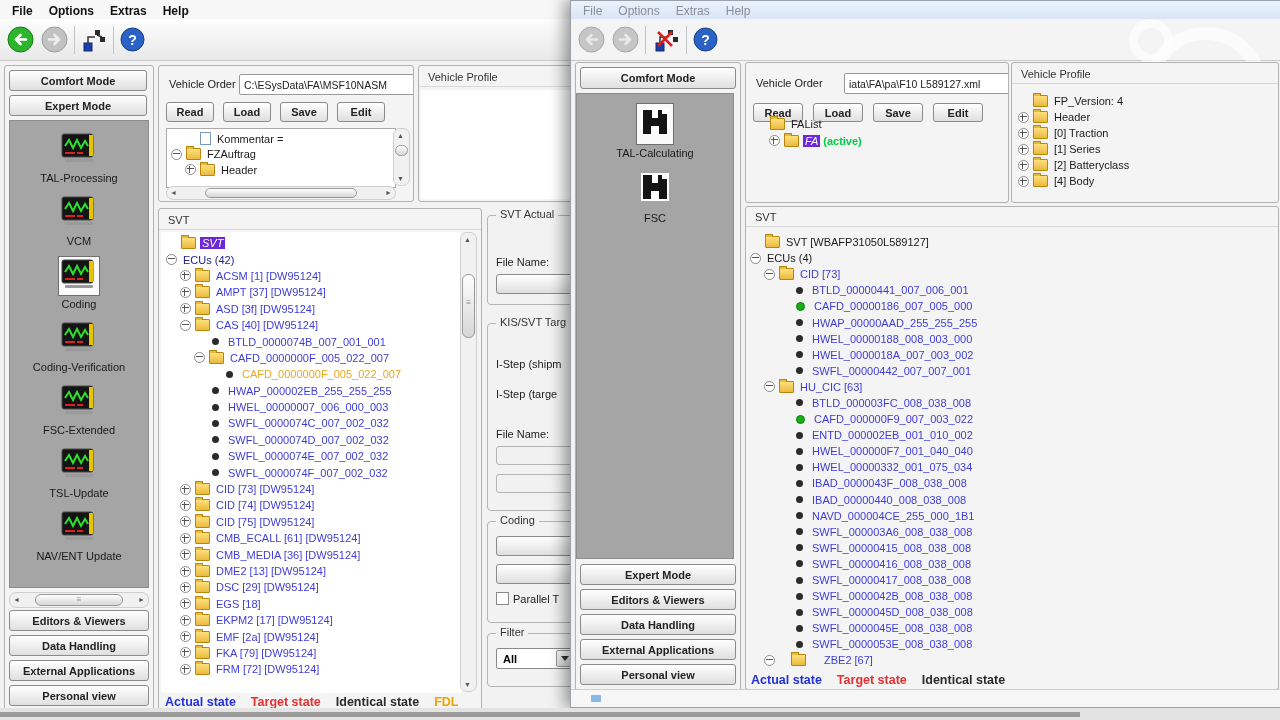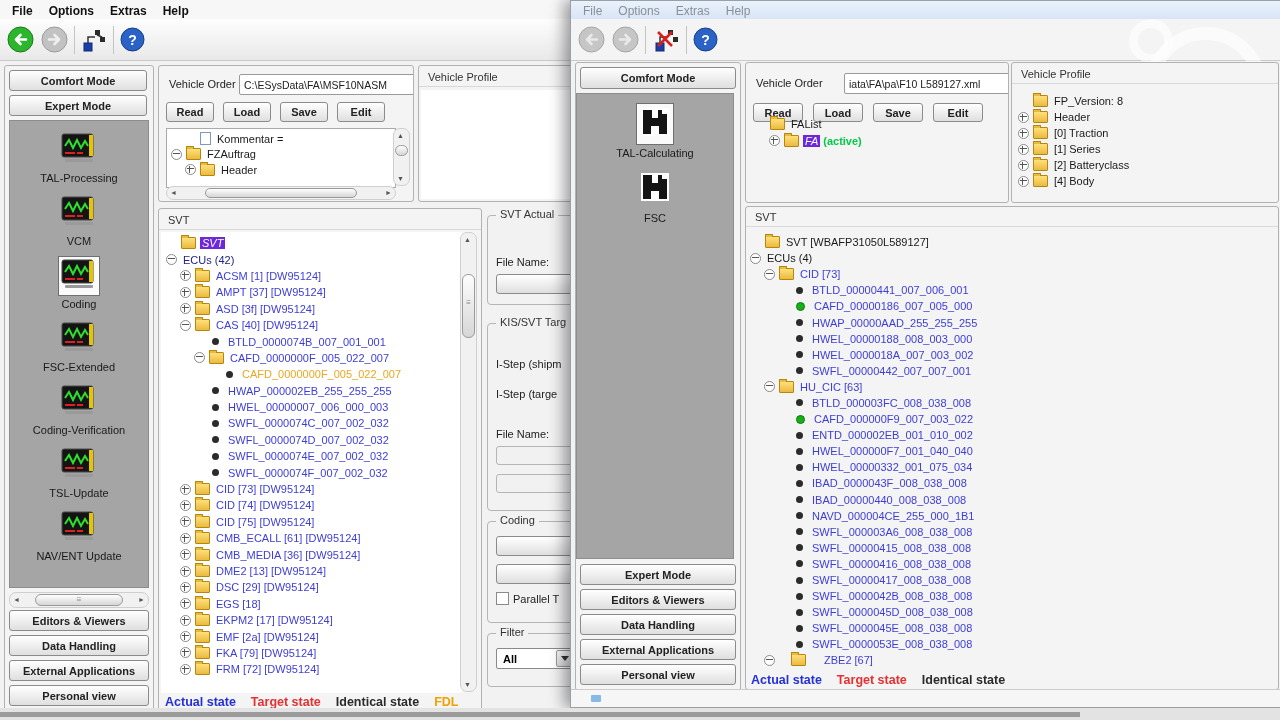--- a/index.html
+++ b/index.html
@@ -153,35 +153,35 @@
             <span class="mico-wrap">
               <svg width="36" height="30" viewBox="0 0 36 30">
                 <rect x="1" y="1" width="31" height="23" rx="2" fill="#141414" stroke="#4a4a4a"></rect>
                 <rect x="28" y="2" width="4" height="21" fill="#e6c400"></rect>
                 <polyline points="4,13 8,7 12,15 16,7 20,15 24,8 27,13" stroke="#2ee02e" fill="none" stroke-width="2"></polyline>
                 <rect x="4" y="19" width="10" height="2" fill="#e02020"></rect>
                 <rect x="16" y="19" width="6" height="2" fill="#e02020"></rect>
                 <rect x="4" y="26" width="28" height="3" rx="1" fill="#9a9a9a"></rect>
               </svg>
             </span>
-            <span class="mlab">FSC-Extended</span>
+            <span class="mlab">Coding-Verification</span>
           </div>
 
           <div class="mode e-none i-none">
             <span class="mico-wrap">
               <svg width="36" height="30" viewBox="0 0 36 30">
                 <rect x="1" y="1" width="31" height="23" rx="2" fill="#141414" stroke="#4a4a4a"></rect>
                 <rect x="28" y="2" width="4" height="21" fill="#e6c400"></rect>
                 <polyline points="4,13 8,7 12,15 16,7 20,15 24,8 27,13" stroke="#2ee02e" fill="none" stroke-width="2"></polyline>
                 <rect x="4" y="19" width="10" height="2" fill="#e02020"></rect>
                 <rect x="16" y="19" width="6" height="2" fill="#e02020"></rect>
                 <rect x="4" y="26" width="28" height="3" rx="1" fill="#9a9a9a"></rect>
               </svg>
             </span>
-            <span class="mlab">Coding-Verification</span>
+            <span class="mlab">FSC-Extended</span>
           </div>
 
           <div class="mode e-none i-none">
             <span class="mico-wrap">
               <svg width="36" height="30" viewBox="0 0 36 30">
                 <rect x="1" y="1" width="31" height="23" rx="2" fill="#141414" stroke="#4a4a4a"></rect>
                 <rect x="28" y="2" width="4" height="21" fill="#e6c400"></rect>
                 <polyline points="4,13 8,7 12,15 16,7 20,15 24,8 27,13" stroke="#2ee02e" fill="none" stroke-width="2"></polyline>
                 <rect x="4" y="19" width="10" height="2" fill="#e02020"></rect>
                 <rect x="16" y="19" width="6" height="2" fill="#e02020"></rect>
@@ -584,21 +584,21 @@
         </div>
     </div>
 
     <div class="panel" style="left:440px;top:61px;width:266px;height:139px;">
       <div class="phead">Vehicle Profile</div>
       <div style="position:absolute;left:6px;top:30px;right:4px;bottom:2px;overflow:hidden;">
 
           <div class="trow e-none i-folder" style="height:16px;">
             <span class="exp"></span>
             <span class="tico"></span>
-            <span class="tlab">FP_Version: 8</span>
+            <span class="tlab">FP_Version: 4</span>
           </div>
 
           <div class="trow e-plus i-folder" style="height:16px;">
             <span class="exp"></span>
             <span class="tico"></span>
             <span class="tlab">Header</span>
           </div>
 
           <div class="trow e-plus i-folder" style="height:16px;">
             <span class="exp"></span>

